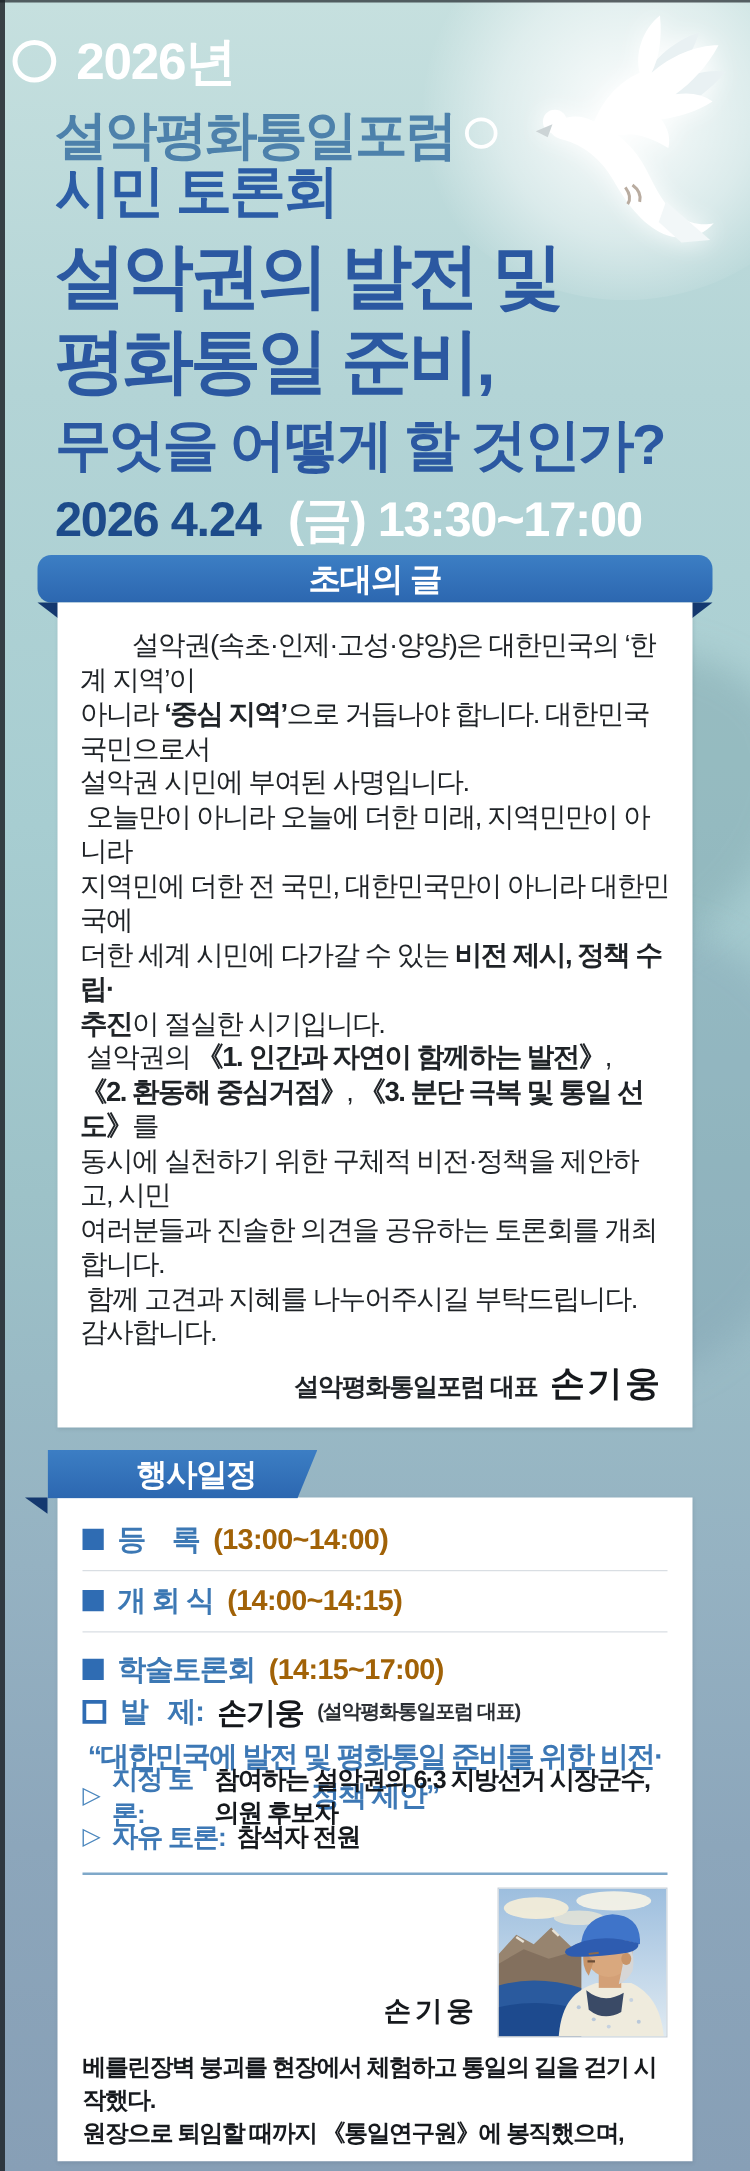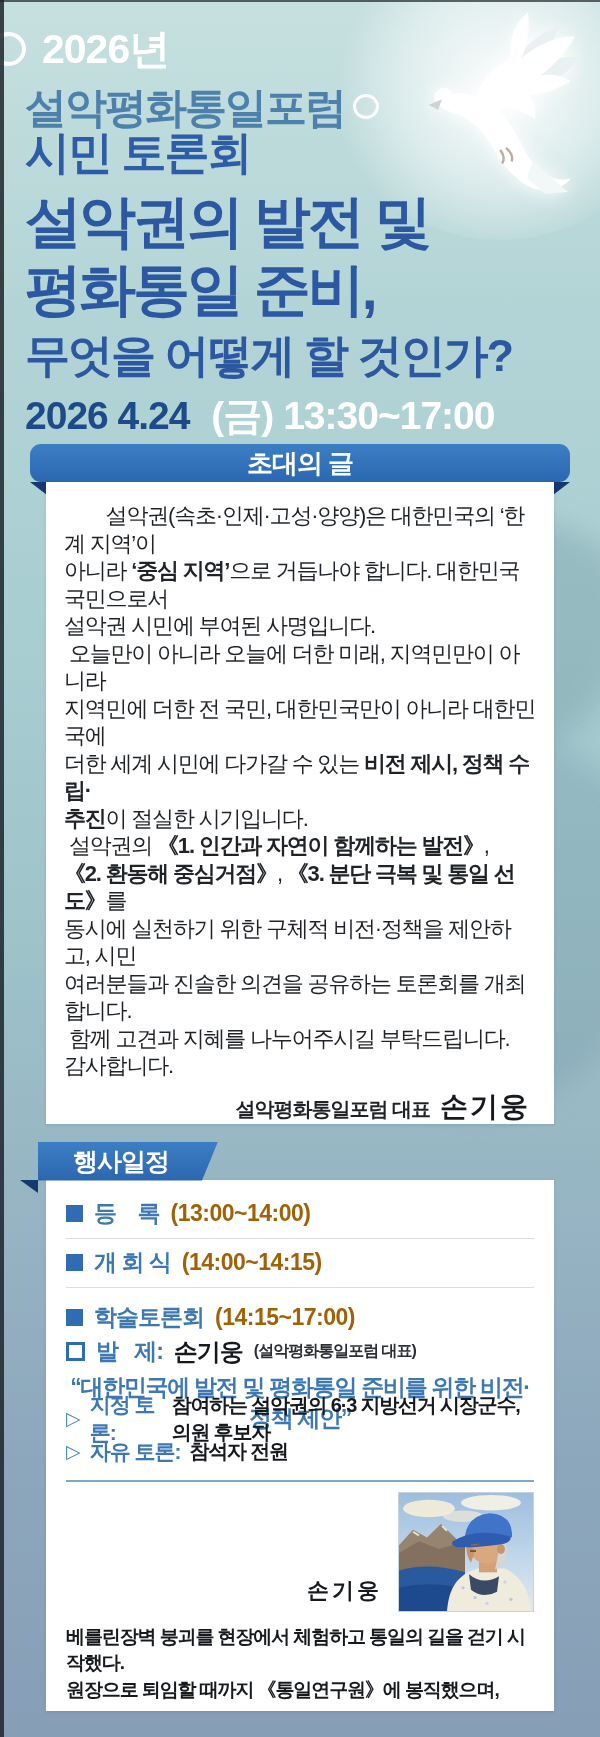--- a/index.html
+++ b/index.html
@@ -14,21 +14,21 @@
   .blob2{left:360px;top:740px;width:300px;height:380px;background:rgba(112,146,164,.30);transform:rotate(12deg);}
   .blob3{left:140px;top:690px;width:130px;height:120px;background:rgba(110,150,158,.22);}
   .glow{position:absolute;left:330px;top:-60px;width:340px;height:300px;border-radius:50%;
         background:radial-gradient(circle,rgba(255,255,255,.95) 0%,rgba(255,255,255,.45) 45%,rgba(255,255,255,0) 72%);}
   .edge-left{position:absolute;left:0;top:0;width:4px;height:100%;background:rgba(30,36,42,.85);z-index:40;}
   .edge-top{position:absolute;left:0;top:0;width:100%;height:2px;background:rgba(30,36,42,.7);z-index:40;}
 
   .content{position:relative;z-index:5;}
 
   
-  .hdr{padding:26px 0 0 25px;}
+  .hdr{padding:26px 0 0 44px;}
   .badge-row{display:flex;align-items:center;gap:16px;height:46px;}
   .ring{width:27px;height:26px;border:4px solid #fff;border-radius:50%;margin-left:-34px;}
   .ring.small{width:20px;height:19px;border-width:3px;margin-left:8px;margin-top:14px;}
   .year{font-size:41px;font-weight:800;color:#ffffff;letter-spacing:-1px;}
   .org-row{display:flex;height:40px;margin-top:8px;}
   .org{font-size:42px;font-weight:800;color:#4d81ab;letter-spacing:-2px;}
   .etype{font-size:45px;font-weight:800;color:#2c5da6;letter-spacing:-2px;height:48px;margin-top:3px;}
   .title{margin-top:22px;color:#2b58a1;font-weight:800;letter-spacing:-3px;}
   .title .l1,.title .l2{font-size:57px;line-height:56px;}
   .title .l2{margin-top:12px;}
@@ -41,28 +41,28 @@
   .ribbon-full{position:relative;margin:15px 30px 0 30px;height:38px;
     background:linear-gradient(180deg,#3c7ec4 0%,#2c67b0 100%);
     display:flex;align-items:center;justify-content:center;border-radius:11px;}
   .ribbon-full .rtext{color:#fff;font-size:26px;font-weight:800;letter-spacing:-1px;}
   .fold{position:absolute;bottom:-13px;width:0;height:0;}
   .fold.l{left:0;border-top:13px solid #14386f;border-left:17px solid transparent;}
   .fold.r{right:0;border-top:13px solid #14386f;border-right:17px solid transparent;}
   .ribbon-left{position:relative;margin:18px 0 0 38px;width:180px;height:39px;
     background:linear-gradient(180deg,#3c7ec4 0%,#2c67b0 100%);
     clip-path:polygon(0 0,100% 0,calc(100% - 16px) 100%,0 100%);
-    display:flex;align-items:center;justify-content:center;z-index:6;}
+    display:flex;align-items:center;justify-content:center;z-index:6;padding-left:36px;}
   .ribbon-left .rtext{color:#fff;font-size:25px;font-weight:800;letter-spacing:-1px;margin-right:14px;}
   .fold2{position:absolute;left:38px;margin-top:-1px;width:0;height:0;
     border-top:13px solid #14386f;border-left:18px solid transparent;transform:translateX(-18px);z-index:4;}
 
   
   .card{position:relative;margin:0 46px;background:#ffffff;box-shadow:0 1px 3px rgba(40,60,80,.15);}
-  .card.invite{padding:20px 18px 4px 18px;}
+  .card.invite{padding:20px 18px 22px 18px;}
   .card.sched{margin-top:0;padding:10px 20px 8px 20px;}
 
   .rl{white-space:pre-wrap;font-size:22px;line-height:27.5px;color:#1f2327;font-weight:500;letter-spacing:-1.2px;}
   .rl .b{font-weight:800;}
   .sig{display:flex;justify-content:flex-end;align-items:baseline;gap:10px;margin:8px 6px 0 0;height:32px;}
   .sig-prefix{font-size:20px;font-weight:600;color:#1f2327;letter-spacing:-1px;}
   .sig-name{font-size:28px;font-weight:800;color:#16191d;letter-spacing:2px;}
 
   
   .srow{display:flex;align-items:center;gap:11px;margin-top:10px;height:28px;}

